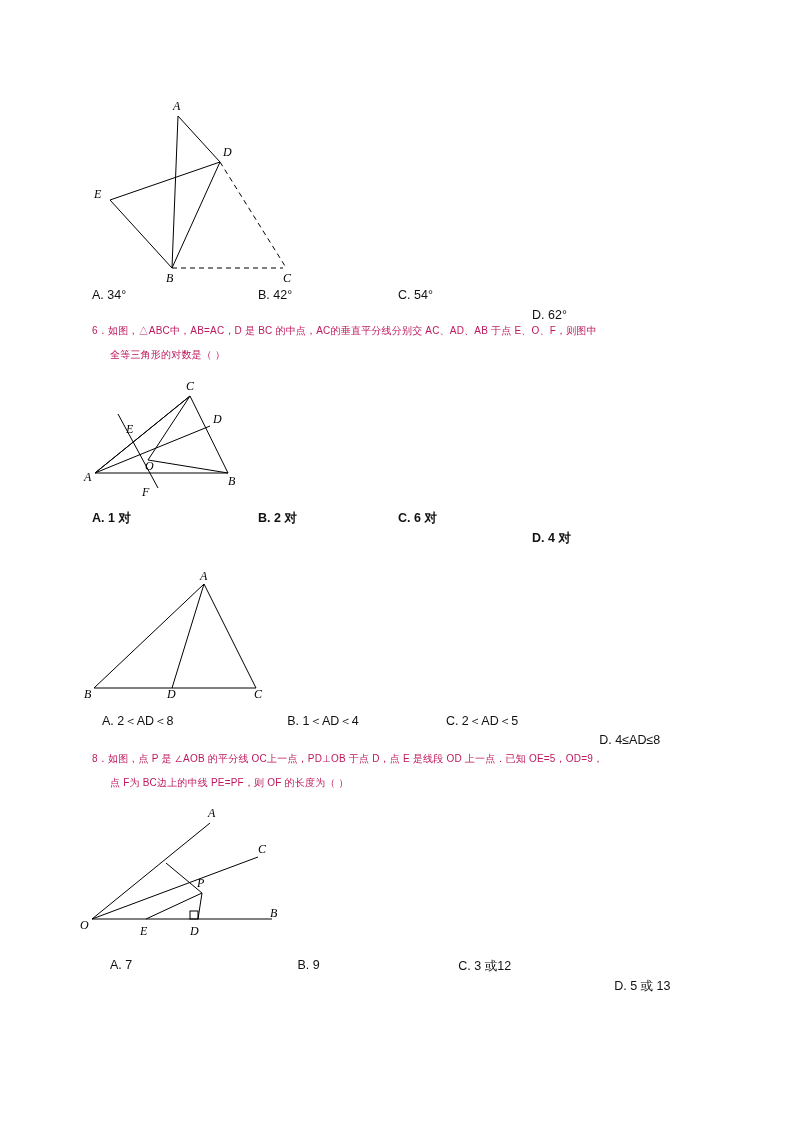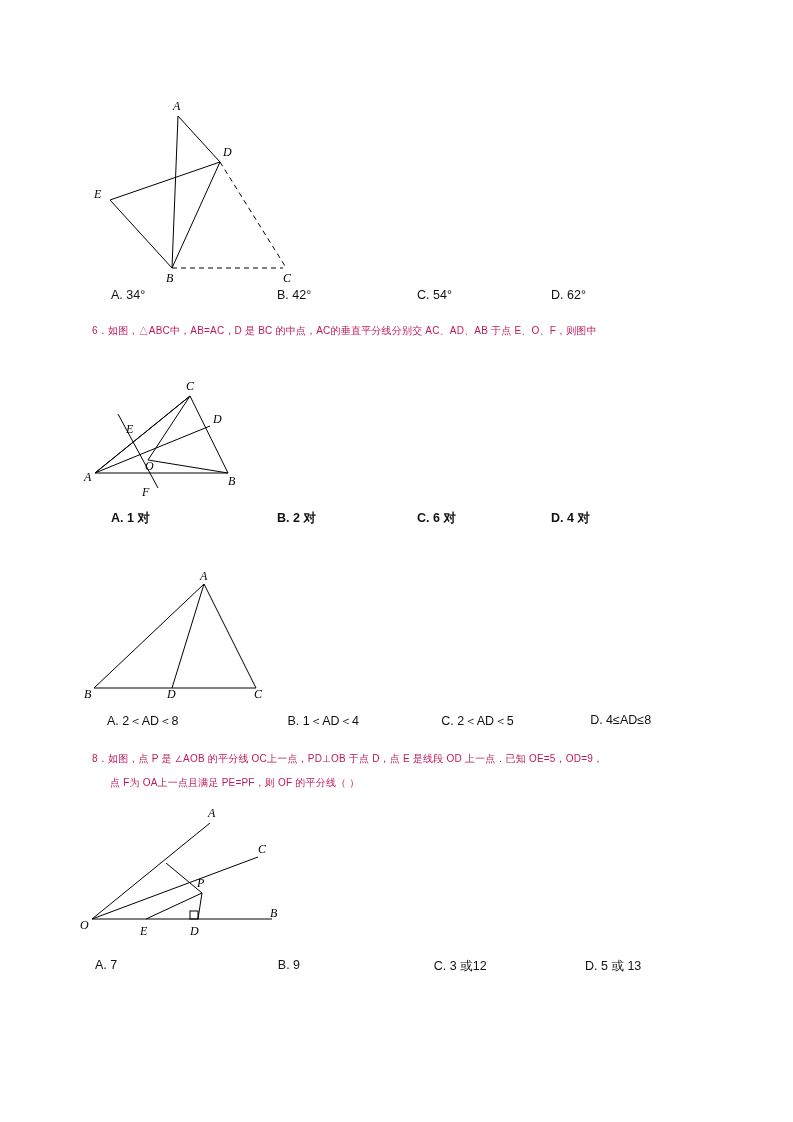--- a/index.html
+++ b/index.html
@@ -33,24 +33,24 @@
     position: absolute;
     font-family: "Liberation Sans", sans-serif;
     font-size: 12.5px;
     color: #111;
     width: 620px;
     display: flex;
   }
   .opts > span {
     display: inline-block;
   }
-  .o1 { width: 136px; margin-left: 19px; }
+  .o1 { width: 136px; }
   .o2 { width: 140px; margin-left: 30px; }
   .o3 { width: 134px; }
-  .o4 { width: 140px; }
+  .o4 { width: 140px; margin-top: 20px; }
   .fig {
     position: absolute;
   }
   .fig svg { display: block; }
   .lbl {
     font-family: "Liberation Serif", serif;
     font-style: italic;
     font-size: 12px;
     fill: #000;
   }
@@ -79,20 +79,21 @@
   </div>
 
   <div class="opts" style="left:92px; top:288px;">
     <span class="o1">A. 34°</span>
     <span class="o2">B. 42°</span>
     <span class="o3">C. 54°</span>
     <span class="o4">D. 62°</span>
   </div>
 
   <div class="qtext" style="left:92px; top:321px; width:640px;">6．如图，△ABC中，AB=AC，D 是 BC 的中点，AC的垂直平分线分别交 AC、AD、AB 于点 E、O、F，则图中</div>
+  <div class="qtext" style="left:110px; top:345px; width:620px;">全等三角形的对数是（      ）</div>
 
   <div class="fig" style="left:80px; top:378px;">
     <svg width="260" height="118" viewBox="0 0 260 118">
 
       <line x1="15" y1="95" x2="148" y2="95" stroke="#000" stroke-width="1"></line>
       <line x1="15" y1="95" x2="110" y2="18" stroke="#000" stroke-width="1"></line>
       <line x1="110" y1="18" x2="148" y2="95" stroke="#000" stroke-width="1"></line>
       <line x1="110" y1="18" x2="68" y2="82" stroke="#000" stroke-width="1"></line>
       <line x1="15" y1="95" x2="130" y2="48" stroke="#000" stroke-width="1"></line>
       <line x1="68" y1="82" x2="148" y2="95" stroke="#000" stroke-width="1"></line>
@@ -124,29 +125,29 @@
       <line x1="124" y1="14" x2="176" y2="118" stroke="#000" stroke-width="1"></line>
       <line x1="14" y1="118" x2="176" y2="118" stroke="#000" stroke-width="1"></line>
       <line x1="124" y1="14" x2="92" y2="118" stroke="#000" stroke-width="1"></line>
       <text class="lbl" x="120" y="10">A</text>
       <text class="lbl" x="4" y="128">B</text>
       <text class="lbl" x="87" y="128">D</text>
       <text class="lbl" x="174" y="128">C</text>
     </svg>
   </div>
 
-  <div class="opts" style="left:88px; top:713px;gap:36px;">
+  <div class="opts" style="left:102px; top:713px;gap:36px;">
     <span class="o1">A. 2＜AD＜8</span>
     <span class="o2">B. 1＜AD＜4</span>
     <span class="o3">C. 2＜AD＜5</span>
     <span class="o4">D. 4≤AD≤8</span>
   </div>
 
   <div class="qtext" style="left:92px; top:749px; width:680px;">8．如图，点 P 是 ∠AOB 的平分线 OC上一点，PD⊥OB 于点 D，点 E 是线段 OD 上一点．已知 OE=5，OD=9，</div>
-  <div class="qtext" style="left:110px; top:773px; width:640px;">点 F为 OA上一点且满足 PE=PF，则 OF 的平分线（      ）</div>
+  <div class="qtext" style="left:110px; top:773px; width:640px;">点 F为 BC边上的中线 PE=PF，则 OF 的长度为（      ）</div>
 
   <div class="fig" style="left:80px; top:805px;">
     <svg width="260" height="130" viewBox="0 0 260 130">
 
       <line x1="12" y1="114" x2="192" y2="114" stroke="#000" stroke-width="1"></line>
       <line x1="12" y1="114" x2="130" y2="18" stroke="#000" stroke-width="1"></line>
       <line x1="12" y1="114" x2="178" y2="52" stroke="#000" stroke-width="1"></line>
       <line x1="122" y1="88" x2="118" y2="114" stroke="#000" stroke-width="1"></line>
       <line x1="122" y1="88" x2="66" y2="114" stroke="#000" stroke-width="1"></line>
       <line x1="122" y1="88" x2="86" y2="58" stroke="#000" stroke-width="1"></line>
@@ -154,21 +155,21 @@
       <text class="lbl" x="128" y="12">A</text>
       <text class="lbl" x="178" y="48">C</text>
       <text class="lbl" x="117" y="82">P</text>
       <text class="lbl" x="0" y="124">O</text>
       <text class="lbl" x="60" y="130">E</text>
       <text class="lbl" x="110" y="130">D</text>
       <text class="lbl" x="190" y="112">B</text>
     </svg>
   </div>
 
-  <div class="opts" style="left:76px; top:958px;gap:45px;">
+  <div class="opts" style="left:110px; top:958px;gap:45px;">
     <span class="o1">A. 7</span>
     <span class="o2">B. 9</span>
     <span class="o3">C. 3 或12</span>
     <span class="o4">D. 5 或 13</span>
   </div>
 
 
 </div>
 
 </body></html>

